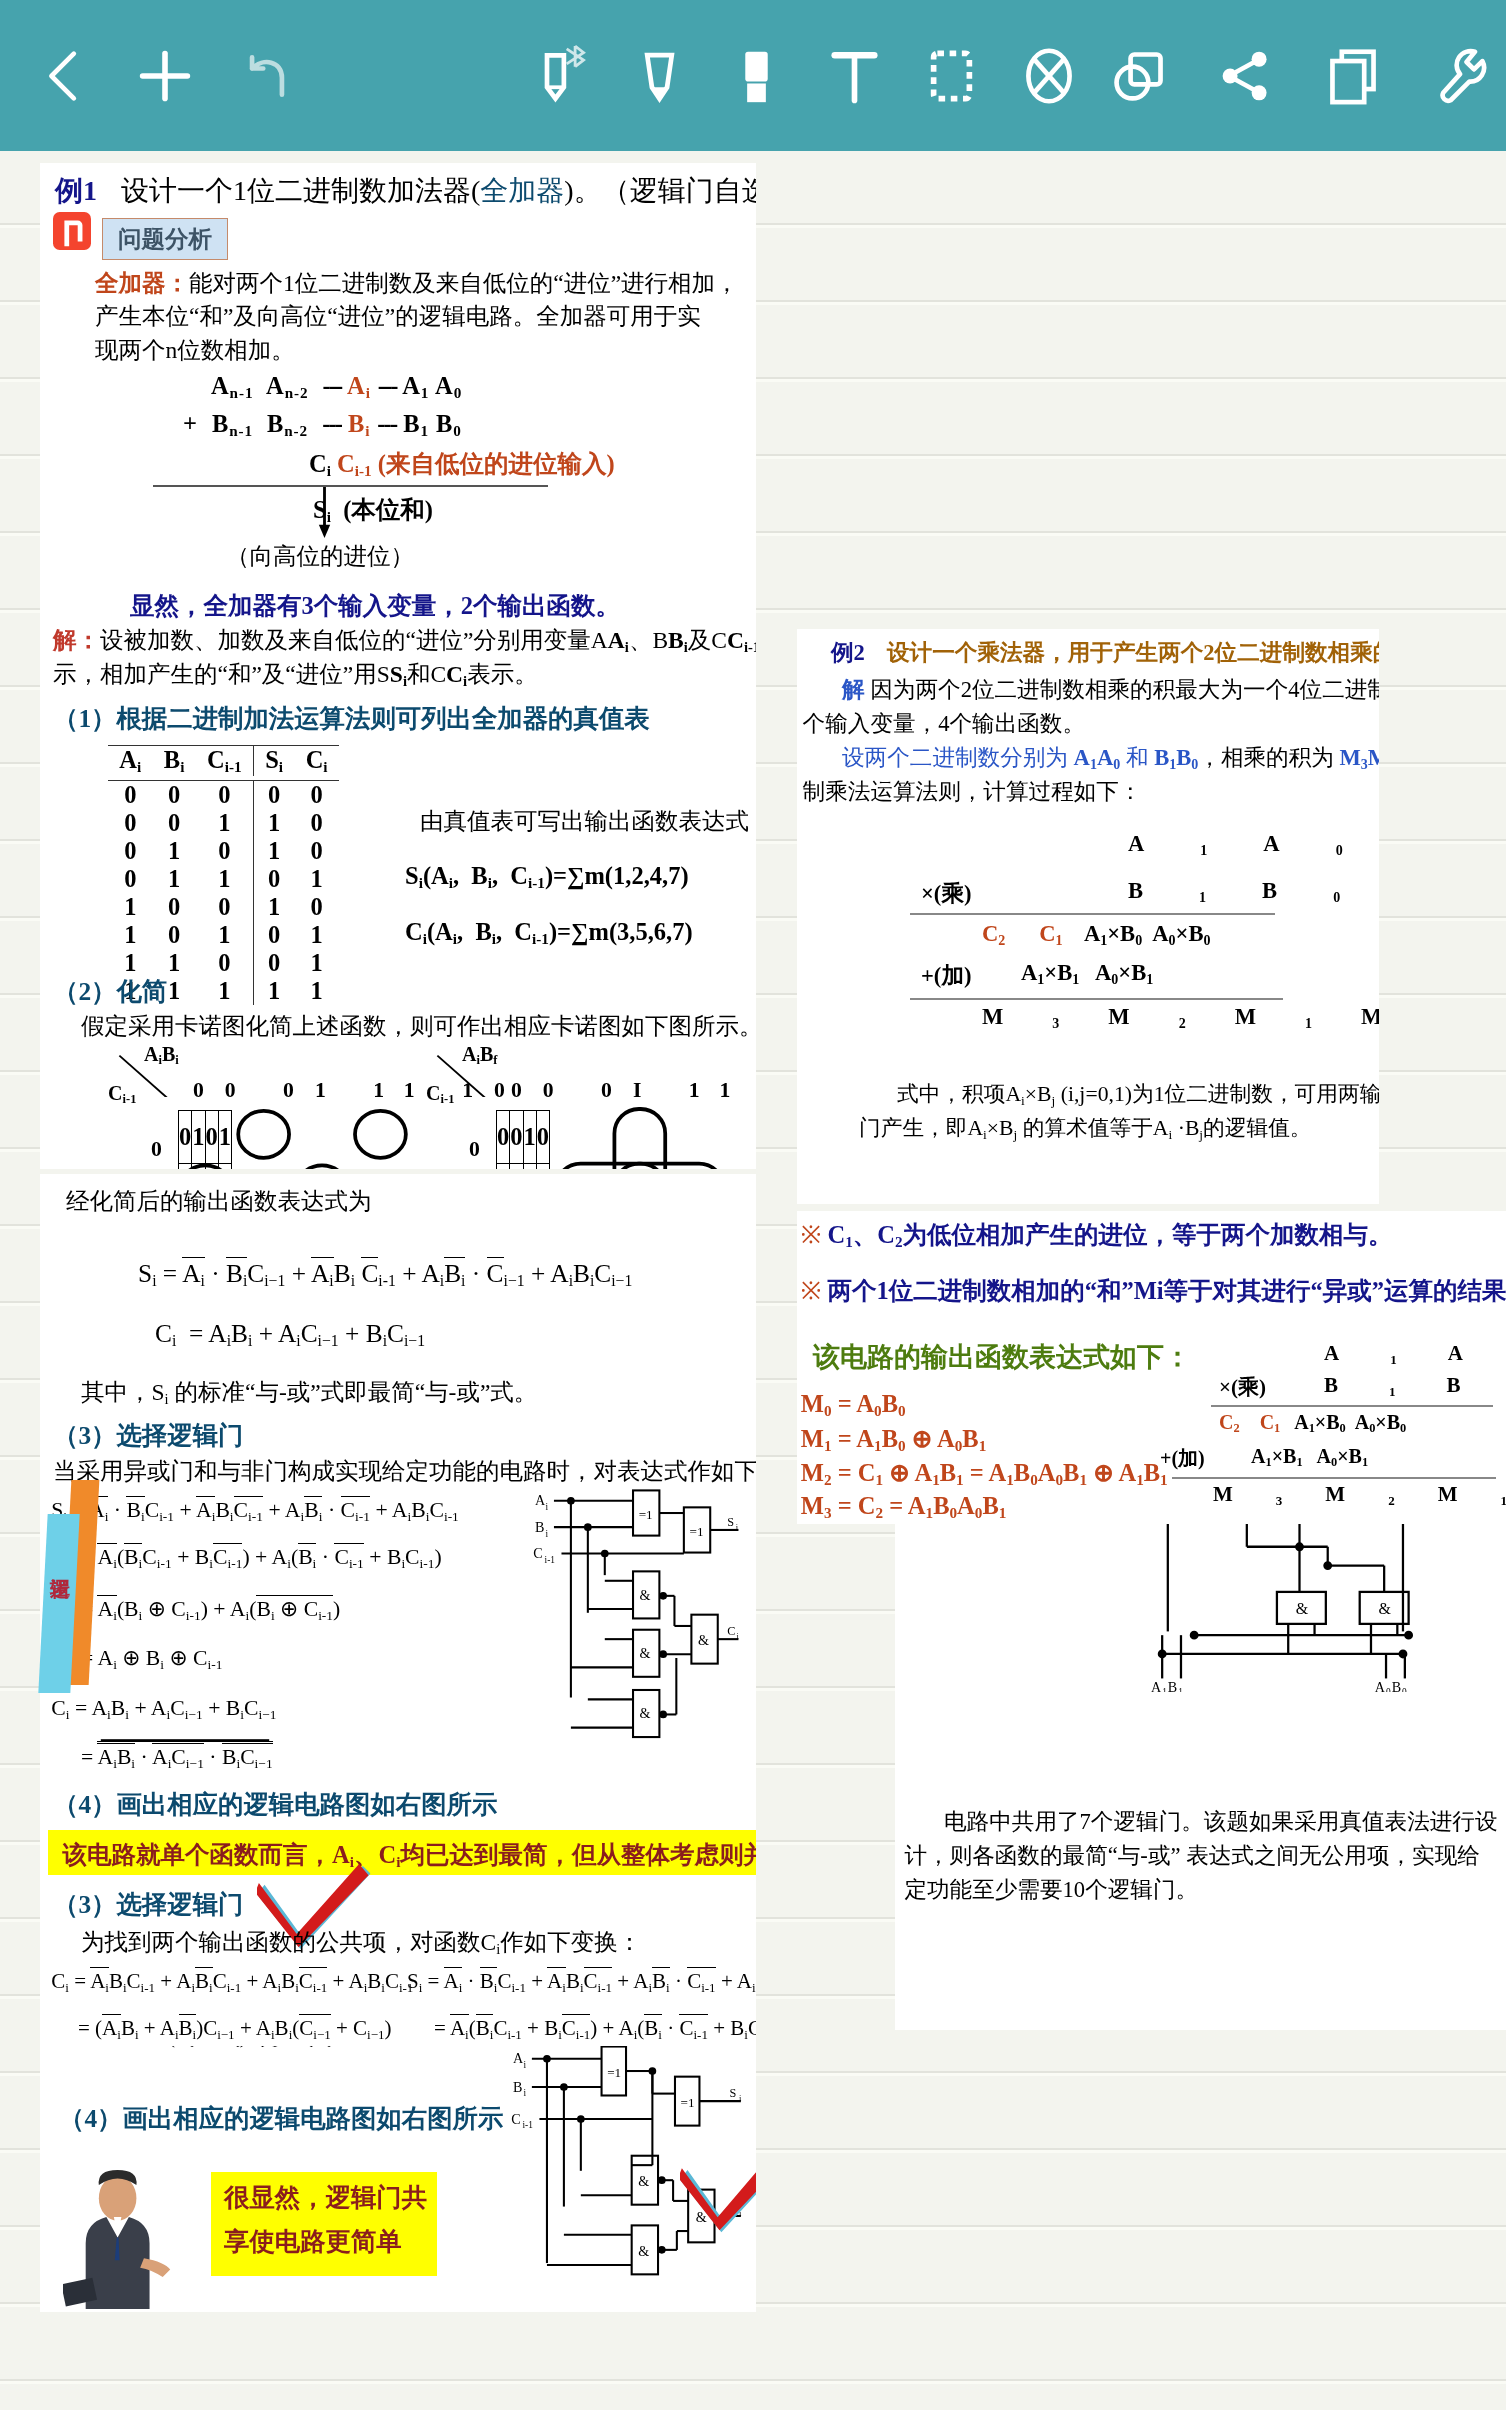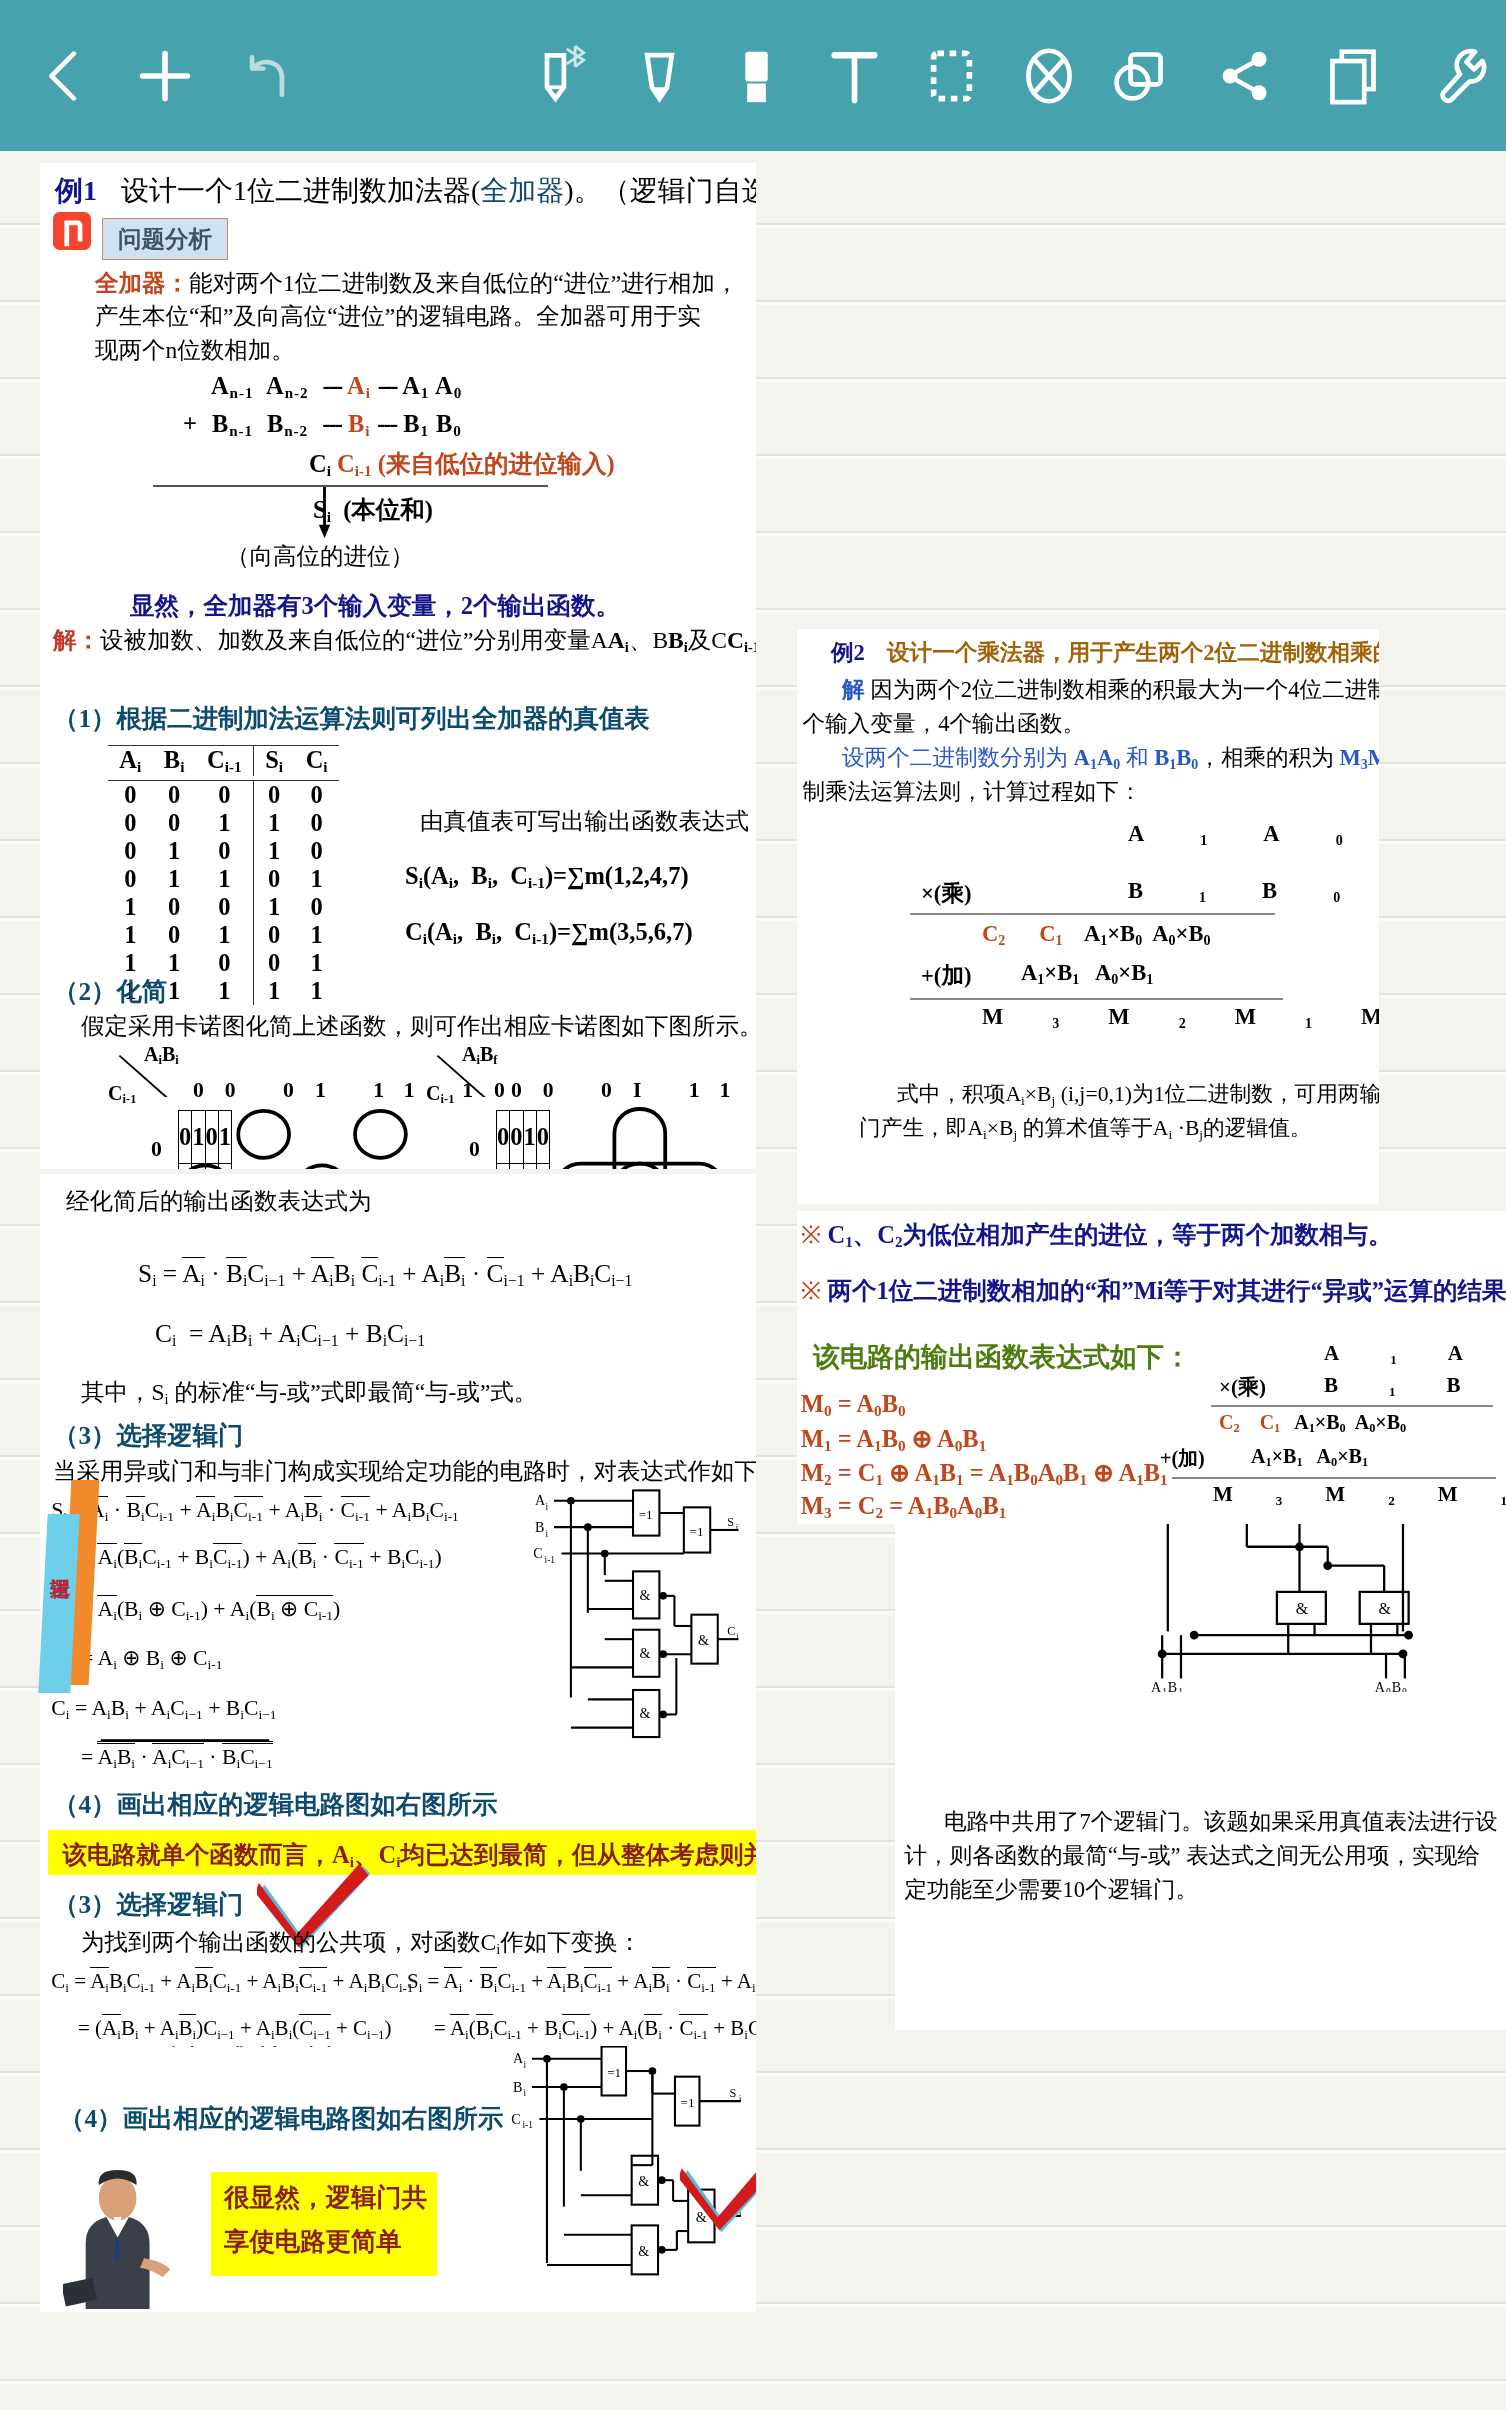--- a/index.html
+++ b/index.html
@@ -210,20 +210,23 @@
   <svg style="position:absolute;left:275px;top:324px;" width="19" height="53" viewBox="0 0 20 56">
     <line x1="10" y1="0" x2="10" y2="42" stroke="#000" stroke-width="3"></line>
     <polygon points="4,40 16,40 10,54" fill="#000"></polygon>
   </svg>
   <div class="pg-txt" style="left:186px;top:377px;font-size:23.5px;">（向高位的进位）</div>
 
   <div class="pg-txt b c-navy" style="left:90px;top:426px;font-size:24.5px;">显然，全加器有3个输入变量，2个输出函数。</div>
 
   <div class="pg-txt" style="left:13px;top:461px;font-size:23.5px;">
     <span class="c-dred b">解：</span><span>设被加数、加数及来自低位的“进位”分别用变量A</span><span class="b">A<span class="sub">i</span></span><span>、B</span><span class="b">B<span class="sub">i</span></span><span>及C</span><span class="b">C<span class="sub">i-1</span></span>
+  </div>
+  <div class="pg-txt" style="left:13px;top:495px;font-size:23.5px;">
+    <span>示，相加产生的“和”及“进位”用S</span><span class="b">S<span class="sub">i</span></span><span>和C</span><span class="b">C<span class="sub">i</span></span><span>表示。</span>
   </div>
 
   <div class="pg-txt c-red b" style="left:13px;top:539px;font-size:25.4px;">（1）根据二进制加法运算法则可列出全加器的真值表</div>
 
   <div style="position:absolute;left:68px;top:582px;">
     <table class="tt">
       <tbody>
           <tr>
         <th class="top">A<span class="sub">i</span></th>
         <th class="top">B<span class="sub">i</span></th>
@@ -608,21 +611,21 @@
   <div class="pg-txt" style="left:5.6px;top:79px;font-size:22.6px;">个输入变量，4个输出函数。</div>
   <div class="pg-txt" style="left:45px;top:113px;font-size:22.6px;">
     <span class="c-blue">设两个二进制数分别为</span>
     <span class="c-blue b"> A<span class="sub">1</span>A<span class="sub">0</span> </span>
     <span class="c-blue">和</span>
     <span class="c-blue b"> B<span class="sub">1</span>B<span class="sub">0</span></span><span>，相乘的积为</span>
     <span class="c-blue b"> M<span class="sub">3</span>M<span class="sub">2</span>M<span class="sub">1</span>M<span class="sub">0</span></span><span>。按照二进</span>
   </div>
   <div class="pg-txt" style="left:5.6px;top:147px;font-size:22.6px;">制乘法运算法则，计算过程如下：</div>
 
-  <div class="pg-txt b" style="left:331px;top:192px;font-size:22.6px;letter-spacing:56px;">A<span class="sub">1</span>A<span class="sub">0</span></div>
+  <div class="pg-txt b" style="left:331px;top:202px;font-size:22.6px;letter-spacing:56px;">A<span class="sub">1</span>A<span class="sub">0</span></div>
   <div class="pg-txt b" style="left:124px;top:249px;font-size:22.6px;">×(乘)</div>
   <div class="pg-txt b" style="left:331px;top:249px;font-size:22.6px;letter-spacing:56px;">B<span class="sub">1</span>B<span class="sub">0</span></div>
   <div style="position:absolute;left:113px;top:284px;width:365px;height:1.9px;background:#888;"></div>
   <div class="pg-txt b" style="left:185px;top:292px;font-size:22.6px;">
     <span class="c-orange">C<span class="sub">2</span></span>&nbsp;&nbsp;&nbsp;&nbsp;&nbsp;&nbsp;<span class="c-orange">C<span class="sub">1</span></span>&nbsp;&nbsp;&nbsp; A<span class="sub">1</span>×B<span class="sub">0</span>&nbsp; A<span class="sub">0</span>×B<span class="sub">0</span>
   </div>
   <div class="pg-txt b" style="left:124px;top:331px;font-size:22.6px;">+(加)</div>
   <div class="pg-txt b" style="left:224px;top:331px;font-size:22.6px;">
     A<span class="sub">1</span>×B<span class="sub">1</span>&nbsp;&nbsp; A<span class="sub">0</span>×B<span class="sub">1</span>
   </div>

